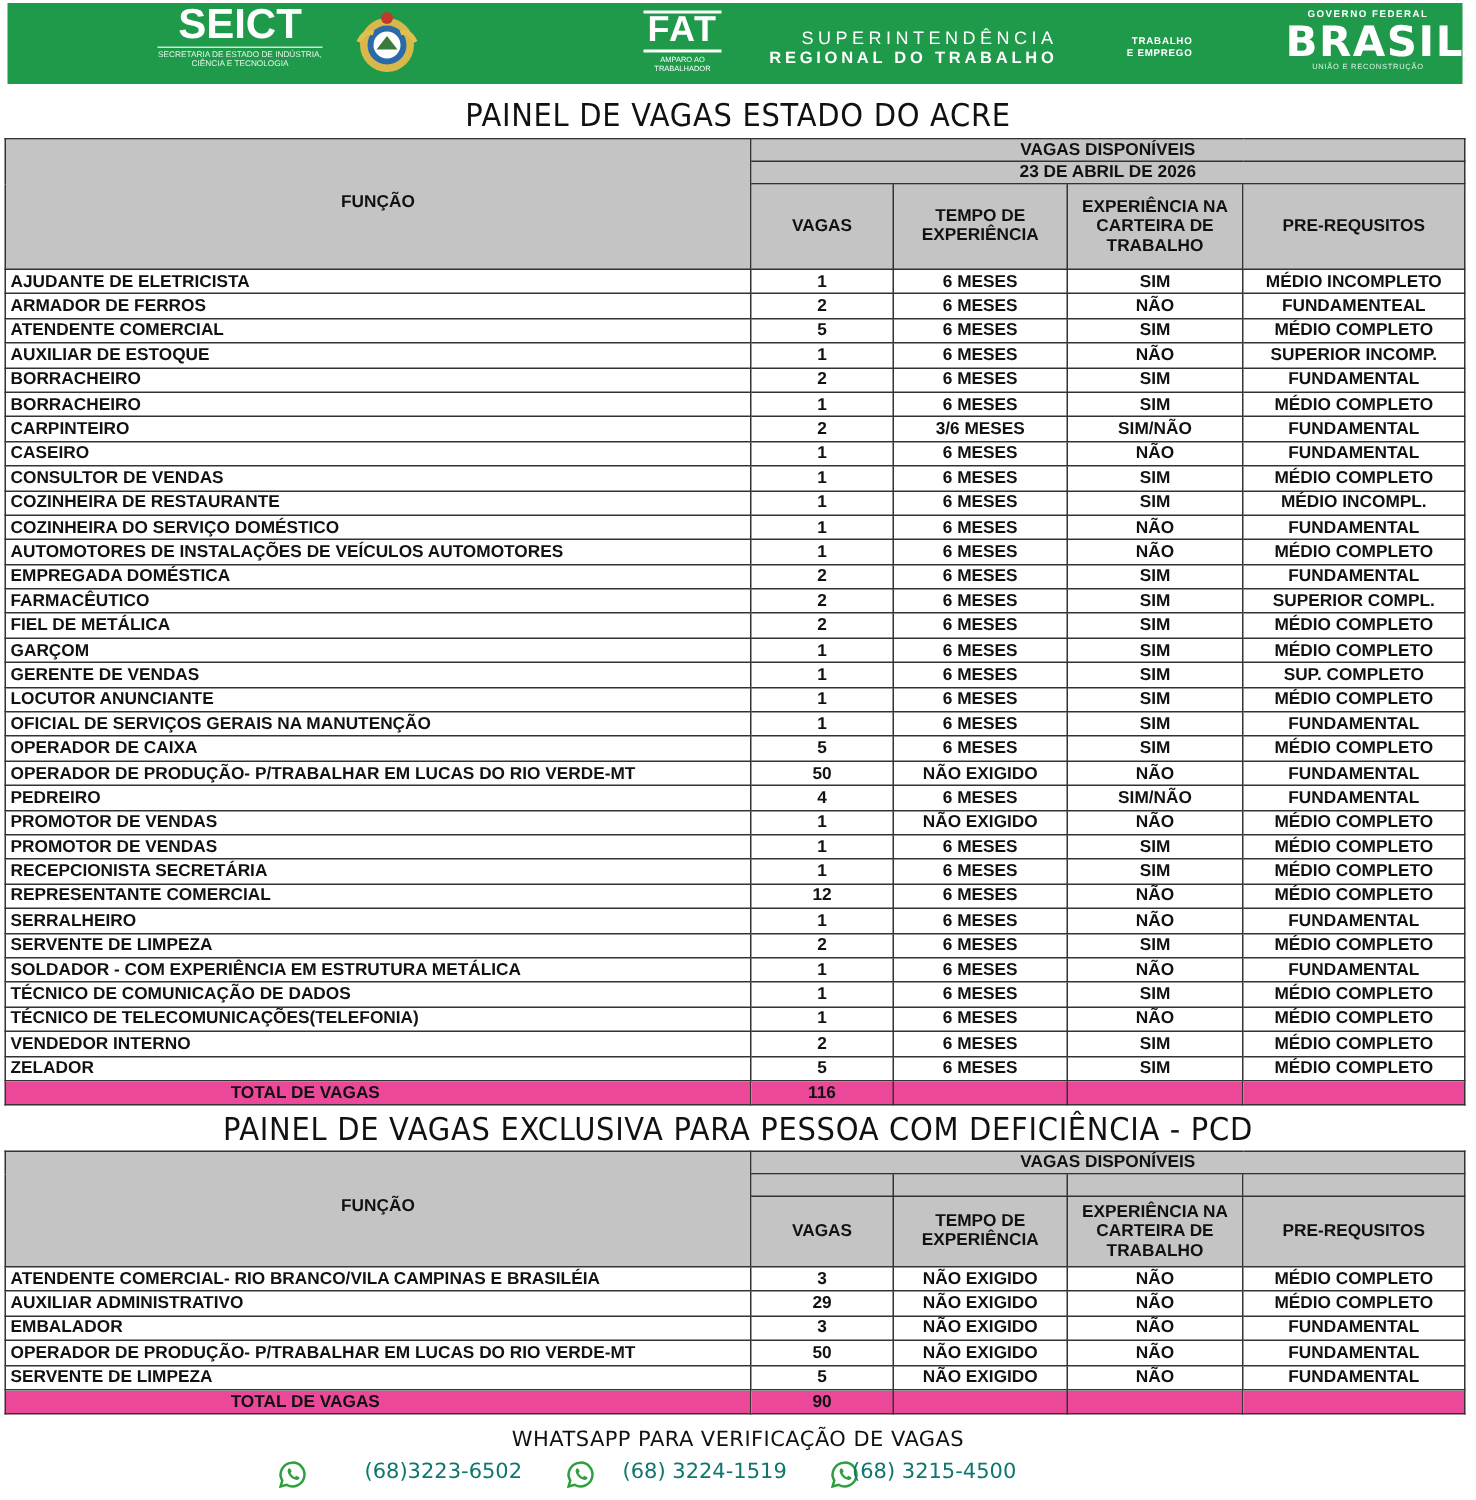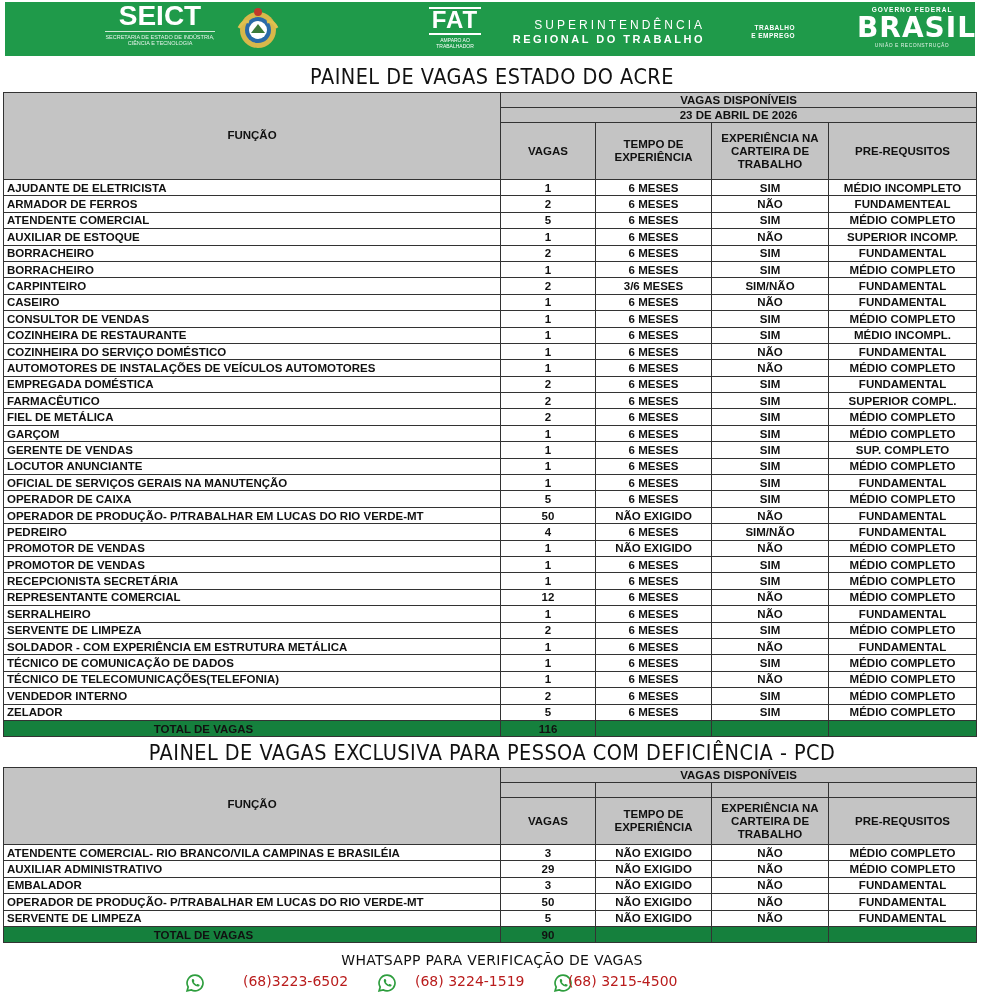--- a/index.html
+++ b/index.html
@@ -39,27 +39,27 @@
   .title1 { top: 65px; }
   .title2 { top: 741px; font-size: 21px; }
 
   
   table { position: absolute; border-collapse: collapse; table-layout: fixed; font-family: "Liberation Sans", sans-serif; font-weight: 700; font-size: 11.5px; }
   td, th { border: 1.5px solid #333; padding: 0 3px; white-space: nowrap; overflow: hidden; }
   th { background: #c4c4c4; font-weight: 700; text-align: center; line-height: 13px; }
   td { height: 16.4px; line-height: 14px; }
   td.func { text-align: left; margin-top: 46px; }
   td.c { text-align: center; }
-  tr.total td { background: #15803d; }
+  tr.total td { background: #ec4899; }
   .t1 { left: 3px; top: 92px; width: 973px; }
   .t2 { left: 3px; top: 767px; width: 973px; }
 
   
   .wa-title { position: absolute; top: 952px; left: 0; width: 984px; text-align: center; font-family: "DejaVu Sans", sans-serif; font-size: 14px; letter-spacing: 0.3px; color: #111; }
-  .phones { position: absolute; top: 973px; left: 0; width: 984px; height: 22px; font-family: "DejaVu Sans", sans-serif; font-size: 14px; color: #b91c1c; }
+  .phones { position: absolute; top: 973px; left: 0; width: 984px; height: 22px; font-family: "DejaVu Sans", sans-serif; font-size: 14px; color: #0f766e; }
   .phone { position: absolute; top: 0; display: flex; align-items: center; }
   .wa-icon { width: 20px; height: 20px; display: inline-block; }
   .ph1i { left: 185px; } .ph1t { left: 243px; }
   .ph2i { left: 377px; } .ph2t { left: 415px; }
   .ph3i { left: 553px; } .ph3t { left: 568px; }
 </style>
 </head>
 <body>
 
 <div class="banner" style="background: rgb(31, 154, 74);">

